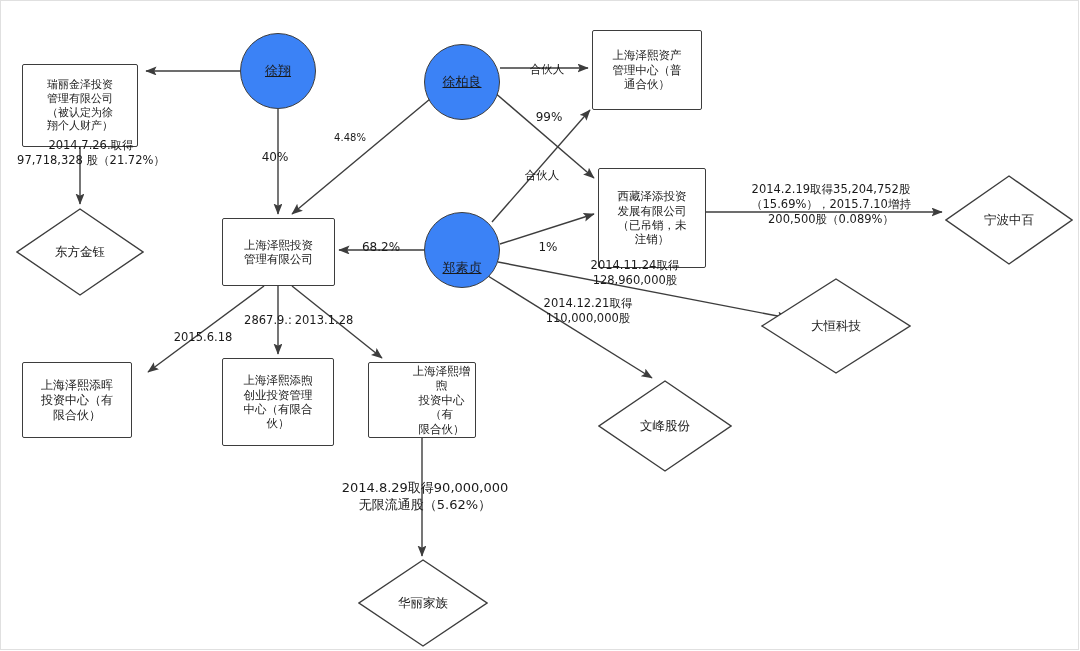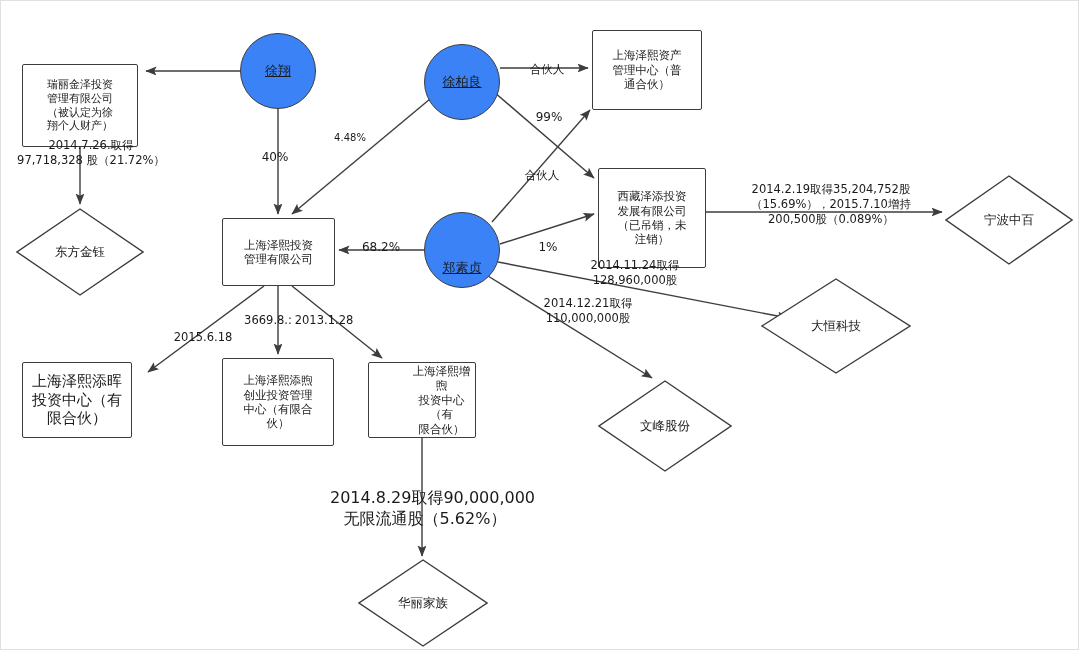--- a/index.html
+++ b/index.html
@@ -149,21 +149,21 @@
       </div>
       <div class="node circle" style="left: 424px; top: 212px; width: 76px; height: 76px; font-size: 13px;">
         <span style="white-space: pre-line; margin-top: 36px;">郑素贞</span>
       </div>
       <div class="node diamond" style="left: 761px; top: 278px; width: 150px; height: 96px; font-size: 12.5px;">
         <svg class="dshape" viewBox="0 0 150 96">
           <polygon points="75,1 149,48 75,95 1,48" fill="#ffffff" stroke="#3d3d3d" stroke-width="1.4"></polygon>
         </svg>
         <span class="dlabel">大恒科技</span>
       </div>
-      <div class="node rect" style="left: 22px; top: 362px; width: 110px; height: 76px; font-size: 15px; text-align: center;">
+      <div class="node rect" style="left: 22px; top: 362px; width: 110px; height: 76px; font-size: 12px; text-align: center;">
         <span style="white-space: pre-line;">上海泽熙添晖
 投资中心（有
 限合伙）</span>
       </div>
       <div class="node rect" style="left: 222px; top: 358px; width: 112px; height: 88px; font-size: 11.5px;">
         <span style="white-space: pre-line;">上海泽熙添煦
 创业投资管理
 中心（有限合
 伙）</span>
       </div>
@@ -196,18 +196,18 @@
       <div class="edge-label" style="left: 535px; top: 240px; width: 26px; font-size: 12px;">1%</div>
       <div class="edge-label" style="left: 726px; top: 182px; width: 210px; font-size: 11.5px;">2014.2.19取得35,204,752股
 （15.69%），2015.7.10增持
 200,500股（0.089%）</div>
       <div class="edge-label" style="left: 356px; top: 240px; width: 50px; font-size: 12px;">68.2%</div>
       <div class="edge-label" style="left: 575px; top: 258px; width: 120px; font-size: 11.5px;">2014.11.24取得
 128,960,000股</div>
       <div class="edge-label" style="left: 528px; top: 296px; width: 120px; font-size: 11.5px;">2014.12.21取得
 110,000,000股</div>
       <div class="edge-label" style="left: 168px; top: 330px; width: 70px; font-size: 11.5px;">2015.6.18</div>
-      <div class="edge-label" style="left: 240px; top: 313px; width: 56px; font-size: 11.5px;">3669.8.:</div>
+      <div class="edge-label" style="left: 240px; top: 313px; width: 56px; font-size: 11.5px;">2867.9.:</div>
       <div class="edge-label" style="left: 288px; top: 313px; width: 72px; font-size: 11.5px;">2013.1.28</div>
-      <div class="edge-label" style="left: 330px; top: 480px; width: 190px; font-size: 16px; margin-top: 8px;">2014.8.29取得90,000,000
+      <div class="edge-label" style="left: 330px; top: 480px; width: 190px; font-size: 13px;">2014.8.29取得90,000,000
 无限流通股（5.62%）</div>
     </div>
 </div>
 
 </body></html>

